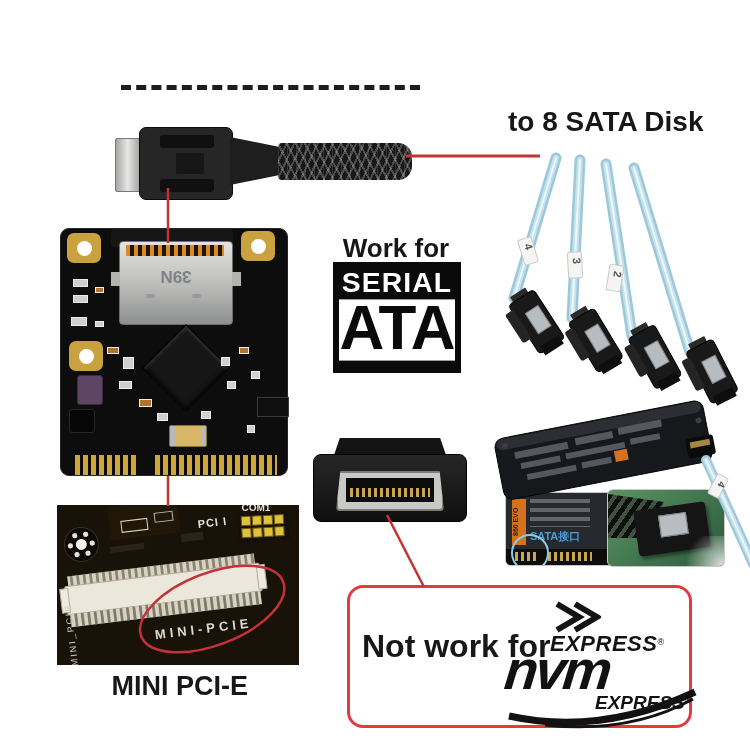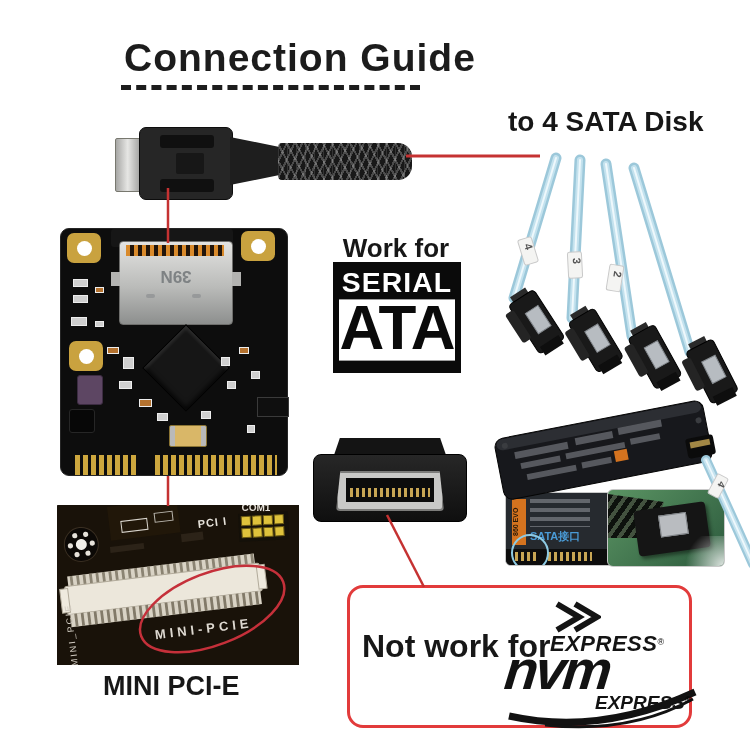--- a/index.html
+++ b/index.html
@@ -51,24 +51,23 @@
   .nvmTxt{font-size:55px;font-weight:900;font-style:italic;color:#121212;letter-spacing:-3px;line-height:48px;transform:skewX(-6deg);}
   .exp2{font-size:19px;font-weight:900;font-style:italic;color:#121212;}
   sup{font-size:9px;}
   svg text{font-family:"Liberation Sans",sans-serif;}
 </style>
 </head>
 <body>
 
 <div id="stage">
 
-  <div class="abs title" style="left:124px;top:36px;">Connection Guide</div>
   <div class="abs dash" style="left:121px;top:85px;width:299px;height:0;"></div>
 
-  <div class="abs lbl" style="left:508px;top:106px;font-size:28px;">to 4 SATA Disk</div>
+  <div class="abs lbl" style="left:508px;top:106px;font-size:28px;">to 8 SATA Disk</div>
 
   <div class="abs" style="left:112px;top:122px;width:300px;height:78px;">
     <div class="abs cab-tip" style="left:3px;top:16px;width:26px;height:52px;"></div>
     <div class="abs cab-body" style="left:27px;top:5px;width:92px;height:71px;">
       <div class="abs cab-latch" style="left:20px;top:7px;width:54px;height:13px;"></div>
       <div class="abs cab-latch" style="left:20px;bottom:7px;width:54px;height:13px;"></div>
       <div class="abs" style="left:36px;top:25px;width:28px;height:21px;background:#171717;border-radius:2px;"></div>
     </div>
     <div class="abs cab-neck" style="left:118px;top:15px;width:52px;height:48px;"></div>
     <div class="abs cab-braid" style="left:166px;top:21px;width:134px;height:37px;"></div>
@@ -248,21 +247,21 @@
         <rect x="2" y="40" width="192" height="13" fill="#d9d3c5"></rect>
         <rect x="2" y="40" width="192" height="13" fill="url(#tickA)" opacity="0.9"></rect>
         <rect x="-5" y="14" width="8" height="24" fill="#efeade" stroke="#b2ab9b"></rect>
         <rect x="193" y="14" width="8" height="24" fill="#efeade" stroke="#b2ab9b"></rect>
       </g>
       <text x="92" y="131" font-size="13" font-weight="bold" fill="#ddd8d0" letter-spacing="4">MINI-PCIE</text>
       <ellipse cx="152" cy="108" rx="76" ry="36" fill="none" stroke="#c5303a" stroke-width="2.5" transform="rotate(-14 152 108)"></ellipse>
       <text transform="translate(12 148) rotate(-90)" font-size="9" letter-spacing="2" fill="#cfc9bf">MINI_PCIE</text>
     </g>
   </svg>
-  <div class="abs lbl" style="left:103px;top:671px;width:145px;text-align:left;font-size:27px;">MINI PCI-E</div>
+  <div class="abs lbl" style="left:103px;top:671px;width:145px;text-align:right;font-size:27px;">MINI PCI-E</div>
 
   <div class="abs insetL" style="left:505px;top:492px;width:94px;height:72px;padding-left:34px;">
     <div class="abs" style="left:24px;top:6px;width:60px;height:28px;background:repeating-linear-gradient(180deg,#8b8e94 0 4px,transparent 4px 9px);opacity:.6;"></div>
     <div class="abs stripe" style="left:6px;top:6px;width:14px;height:46px;">860 EVO</div>
     <div class="abs" style="left:24px;top:36px;font-size:11px;font-weight:bold;color:#4a9bd6;">SATA接口</div>
     <div class="abs" style="left:0;bottom:0;width:100%;height:16px;background:#0d0d0d;">
       <div class="abs goldrow" style="left:9px;bottom:4px;width:24px;height:9px;"></div>
       <div class="abs goldrow" style="left:42px;bottom:4px;width:44px;height:9px;"></div>
     </div>
     <div class="abs" style="left:5px;bottom:-7px;width:34px;height:34px;border:2px solid #8ecbe4;border-radius:50%;"></div>

